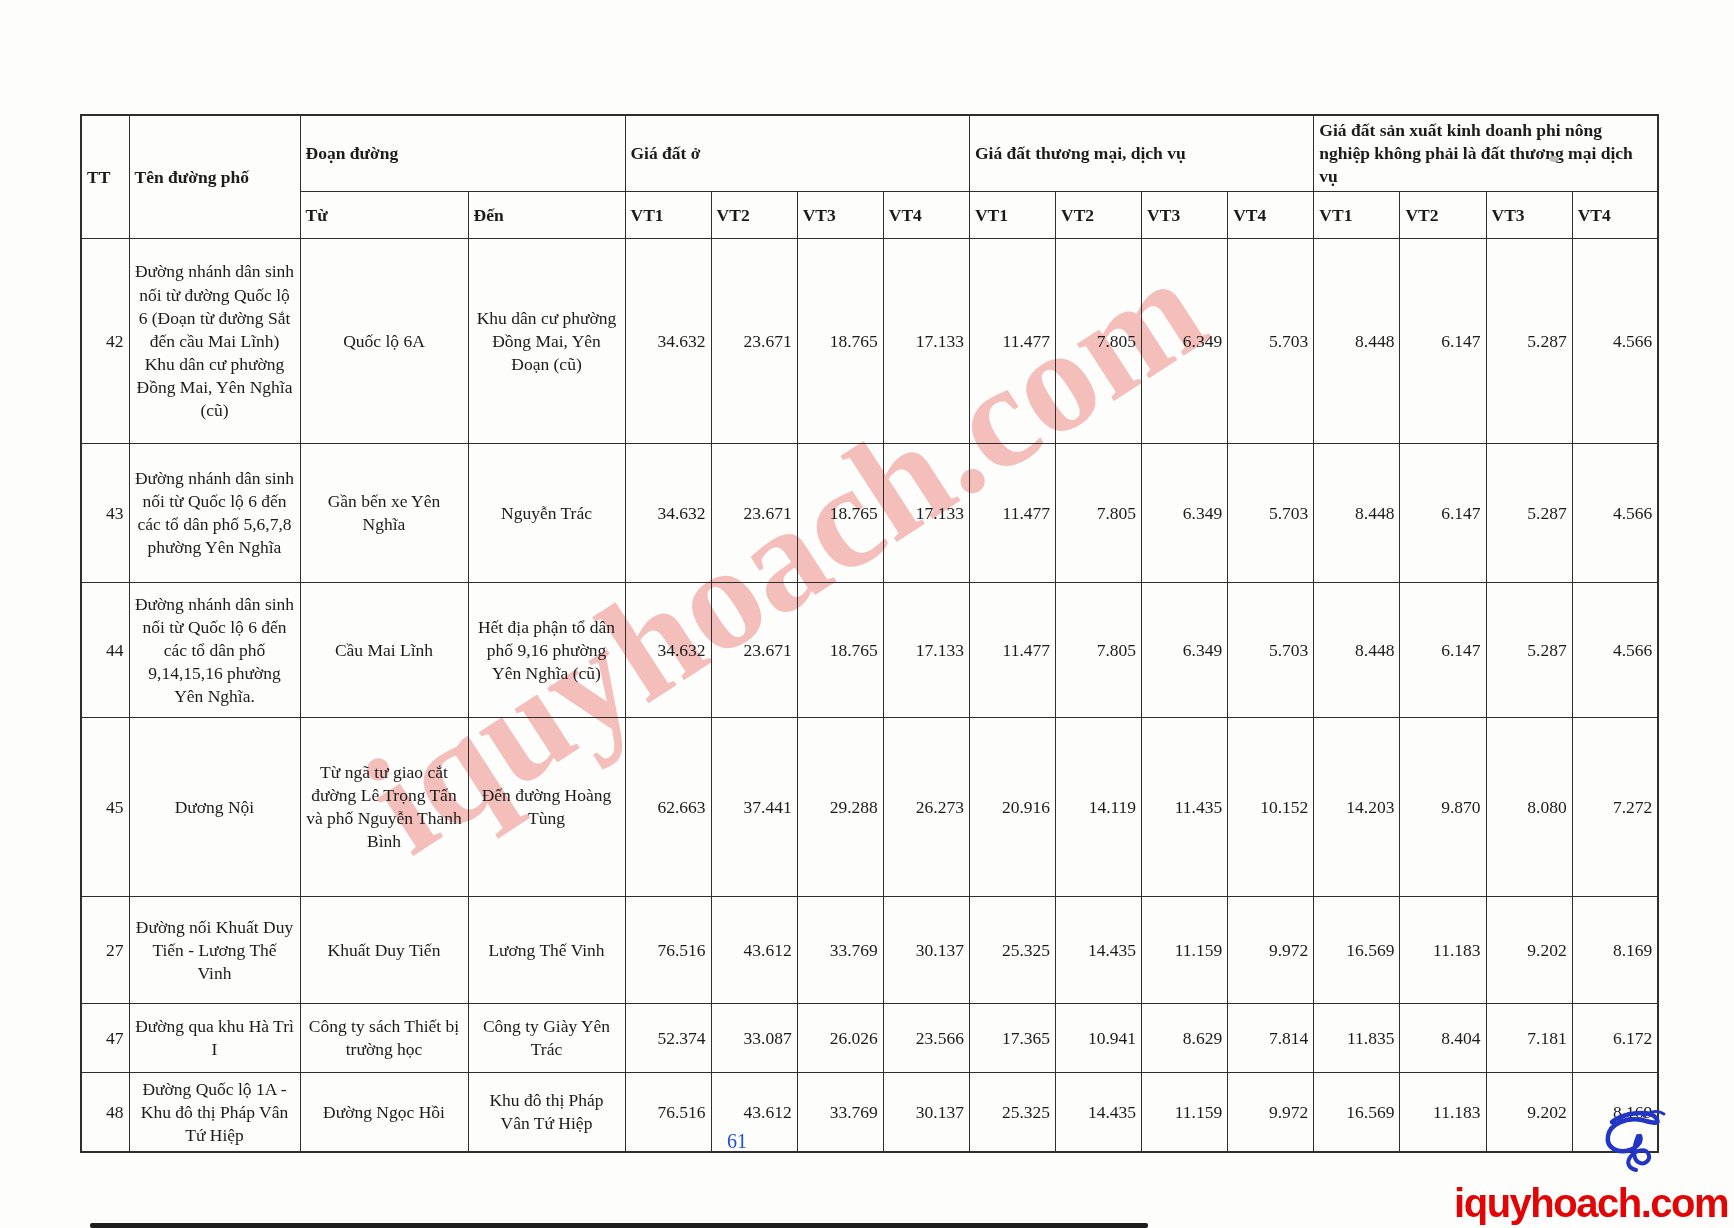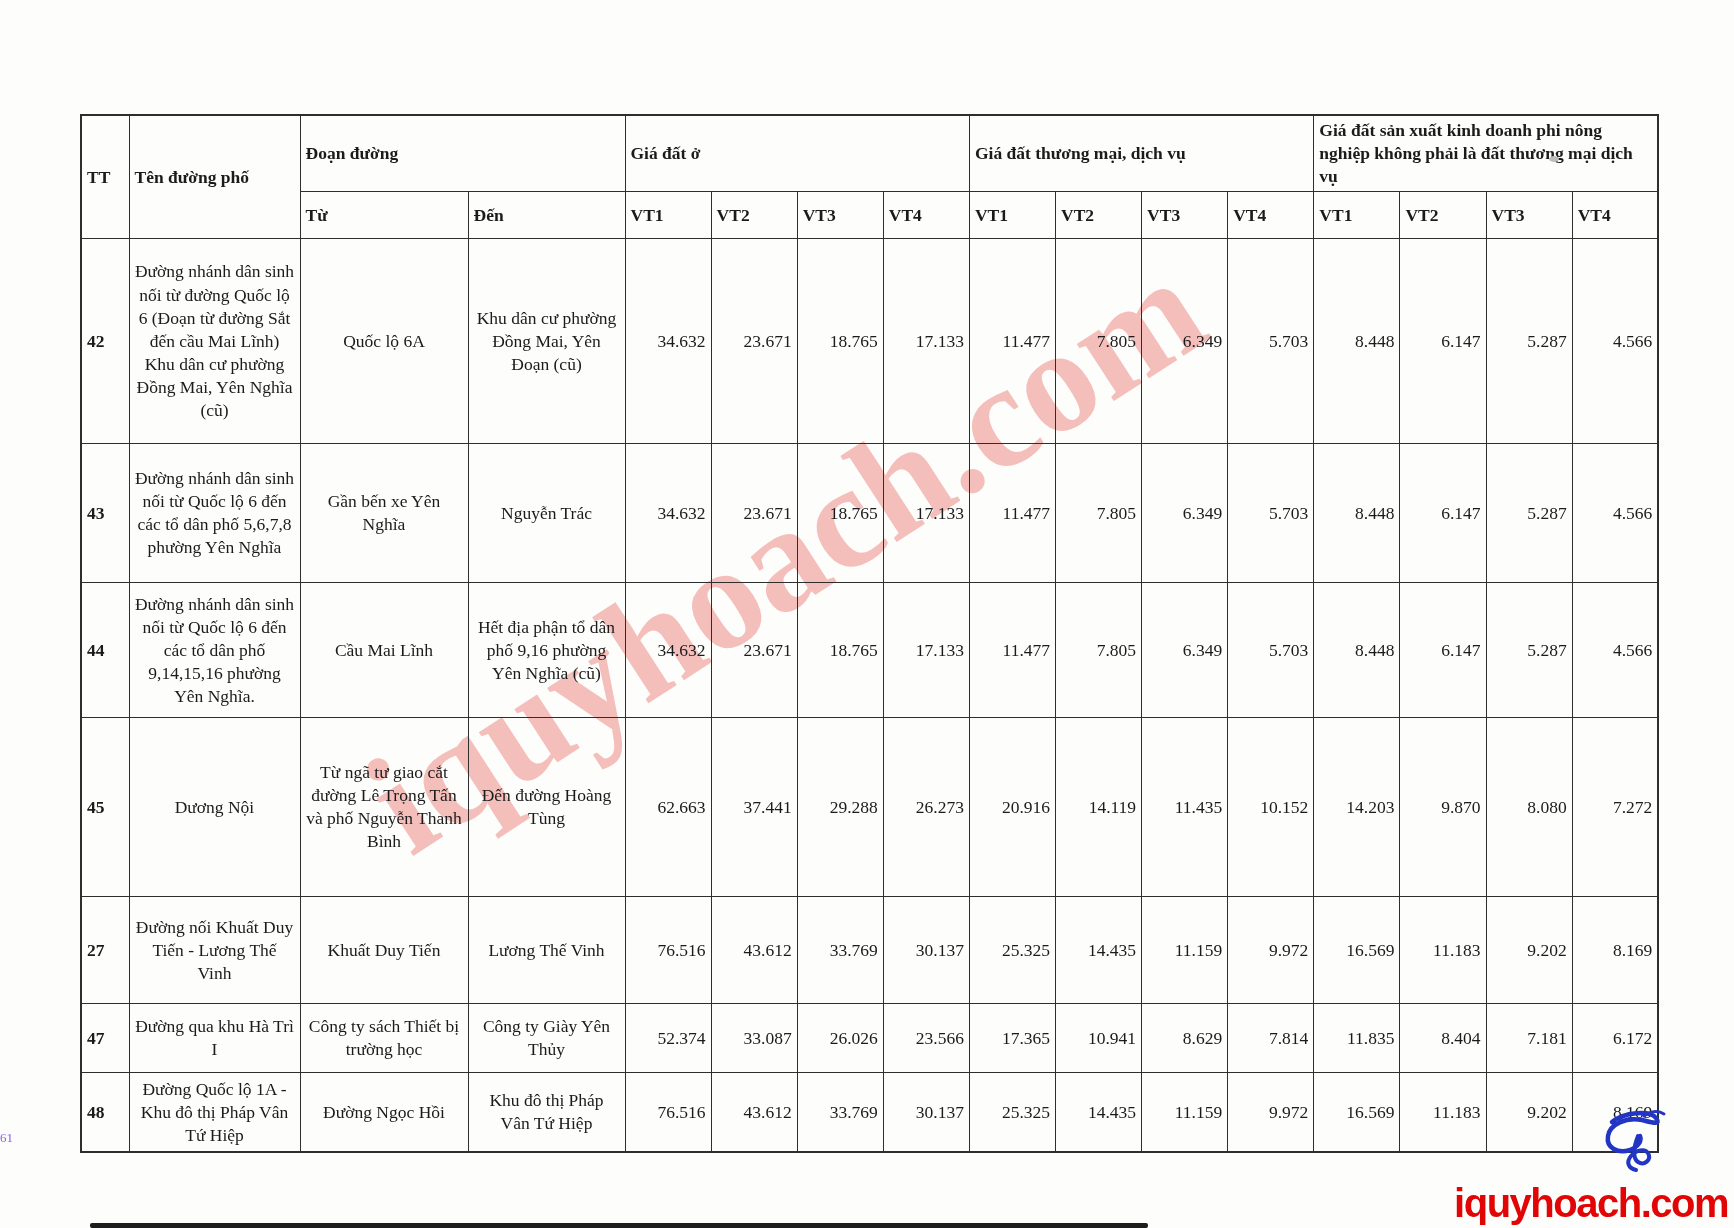--- a/index.html
+++ b/index.html
@@ -17,21 +17,21 @@
     font-size:17.5px;line-height:1.32;
   }
   table.price th,table.price td{
     border:1.6px solid #2e2e2e;
     padding:3px 5px;
     vertical-align:middle;
     overflow:hidden;
   }
   table.price{border:2.5px solid #2e2e2e;}
   th{font-weight:bold;text-align:left;}
-  td.tt{text-align:left;font-weight:bold;}
+  td.tt{text-align:right;}
   td.street{text-align:center;padding-left:8px;}
   td.seg{text-align:center;}
   td.num{text-align:right;padding-right:9px;white-space:nowrap;}
   .h1{height:68px;}
   .h2 th{height:40px;margin-left:10px;}
   tr.r42 td{height:198px;}
   tr.r43 td{height:132px;}
   tr.r44 td{height:128px;}
   tr.r45 td{height:172px;}
   tr.r46 td{height:100px;}
@@ -42,22 +42,22 @@
     position:absolute;left:295px;top:455px;width:980px;height:200px;
     display:flex;align-items:center;justify-content:center;
     transform:rotate(-33deg);
     font-size:148px;font-weight:bold;
     color:rgba(236,128,120,0.5);
     pointer-events:none;white-space:nowrap;
     font-family:"Liberation Serif","DejaVu Serif",serif;
   }
   
   .page-number{
-    position:absolute;left:0;right:260px;top:1130px;text-align:left;
-    font-size:13px;color:#8b5cf6;
+    position:absolute;left:0;right:260px;top:1130px;text-align:center;
+    font-size:20px;color:#1d4ed8;
   }
   .brand{
     position:absolute;right:6px;bottom:2px;
     font-family:"Liberation Sans","DejaVu Sans",sans-serif;
     font-weight:900;font-size:40px;letter-spacing:-1.5px;
     color:#e10505;
   }
   .signature{position:absolute;left:1598px;top:1108px;width:72px;height:66px;}
   .scan-line{
     position:absolute;left:90px;bottom:0;width:1058px;height:5px;
@@ -194,21 +194,21 @@
           <td class="num">9.972</td>
           <td class="num">16.569</td>
           <td class="num">11.183</td>
           <td class="num">9.202</td>
           <td class="num">8.169</td>
         </tr>
         <tr class="r47">
           <td class="tt">47</td>
           <td class="street">Đường qua khu Hà Trì I</td>
           <td class="seg">Công ty sách Thiết bị trường học</td>
-          <td class="seg">Công ty Giày Yên Thủy</td>
+          <td class="seg">Công ty Giày Yên Trác</td>
           <td class="num">52.374</td>
           <td class="num">33.087</td>
           <td class="num">26.026</td>
           <td class="num">23.566</td>
           <td class="num">17.365</td>
           <td class="num">10.941</td>
           <td class="num">8.629</td>
           <td class="num">7.814</td>
           <td class="num">11.835</td>
           <td class="num">8.404</td>

